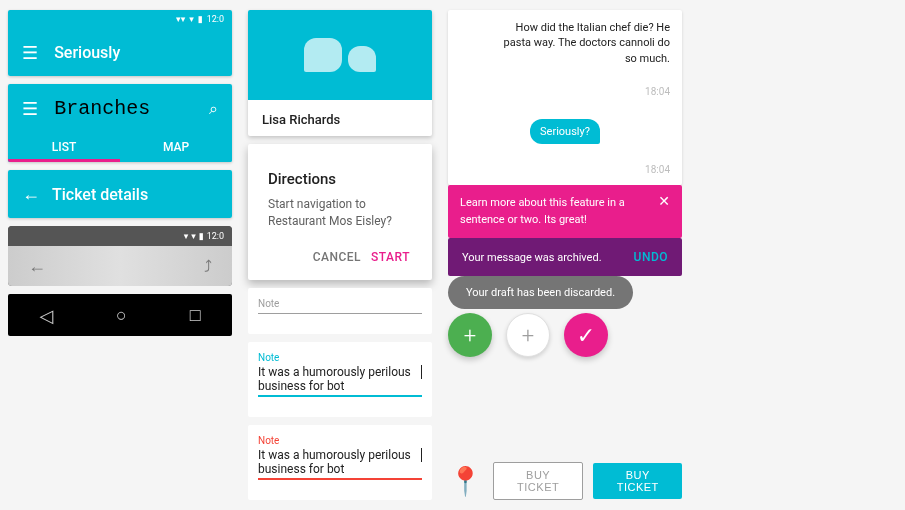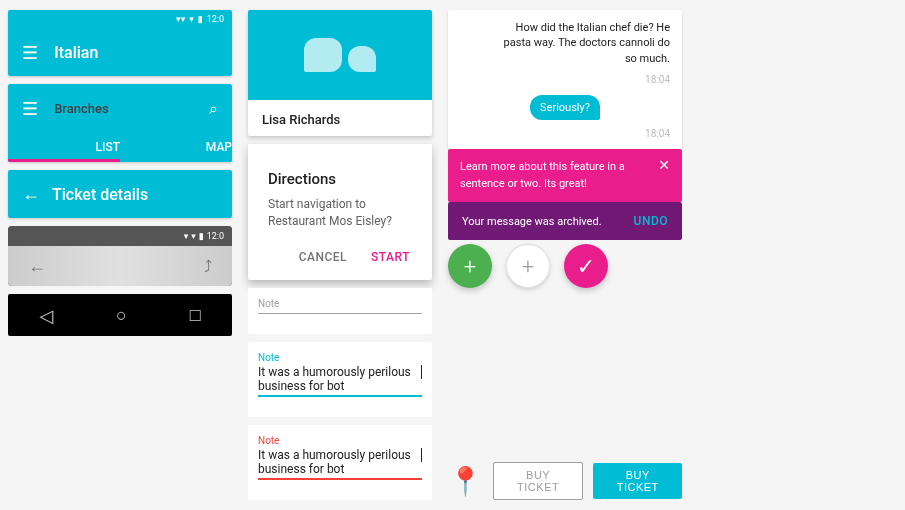--- a/index.html
+++ b/index.html
@@ -73,32 +73,33 @@
       padding: 0 14px;
       height: 48px;
       justify-content: space-between;
     }
     .branches-left {
       display: flex;
       align-items: center;
       gap: 16px;
     }
     .branches-top .title {
-      color: #404040;
-      font-size: 13px;
-      font-weight: 500;
+      color: #000000;
+      font-size: 20px;
+      font-weight: 500;
+      font-family: Liberation Mono, monospace;
     }
     .branches-tabs {
       display: flex;
       align-items: center;
       background: #00bcd4;
     }
     .branches-tab {
       flex: 1;
-      text-align: right;
+      text-align: center;
       color: white;
       font-size: 12px;
       font-weight: 500;
       padding: 8px 0;
       cursor: pointer;
       position: relative;
     }
     .branches-tab.active::after {
       content: '';
       position: absolute;
@@ -237,21 +238,21 @@
       margin-bottom: 8px;
     }
     .dialog-msg {
       font-size: 12px;
       color: #616161;
       line-height: 1.4;
     }
     .dialog-actions {
       display: flex;
       justify-content: flex-end;
-      gap: 20px;
+      gap: 6px;
       margin-top: 16px;
     }
     .dialog-btn {
       font-size: 12px;
       font-weight: 500;
       letter-spacing: 0.5px;
       cursor: pointer;
       padding: 4px 2px;
     }
     .dialog-btn.cancel { color: #757575; }
@@ -307,21 +308,21 @@
       background: #f5f5f5;
     }
 
     .chat-area {
       background: white;
       border-radius: 2px;
       box-shadow: 0 1px 3px rgba(0,0,0,0.15);
       padding: 10px 12px;
       display: flex;
       flex-direction: column;
-      gap: 8px;
+      gap: 20px;
     }
     .chat-msg-out {
       align-self: flex-end;
       max-width: 80%;
       font-size: 11px;
       color: #212121;
       line-height: 1.4;
       text-align: right;
     }
     .chat-time {
@@ -470,21 +471,21 @@
 
   <div class="android-panel">
     <div class="status-bar">
       <span>▾▾</span>
       <span>▾</span>
       <span>▮</span>
       <span>12:0</span>
     </div>
     <div class="settings-bar">
       <span class="menu-icon">☰</span>
-      <span class="title">Italian</span>
+      <span class="title">Seriously</span>
     </div>
   </div>
 
   <div class="android-panel">
     <div class="branches-bar">
       <div class="branches-top">
         <div class="branches-left">
           <span class="menu-icon" style="color:white;font-size:18px;">☰</span>
           <span class="title">Branches</span>
         </div>
@@ -593,20 +594,21 @@
     <div class="info-banner">
       <span class="info-banner-text">Learn more about this feature in a sentence or two. Its great!</span>
       <span class="close-btn">✕</span>
     </div>
 
     <div class="snackbar">
       <span class="snackbar-text">Your message was archived.</span>
       <span class="snackbar-action">UNDO</span>
     </div>
 
+    <div class="discarded-pill">Your draft has been discarded.</div>
 
     <div class="fab-row">
       <div class="fab green">
         <span>+</span>
       </div>
       <div class="fab outline">
         <span>+</span>
       </div>
       <div class="fab pink">
         <span>✓</span>

